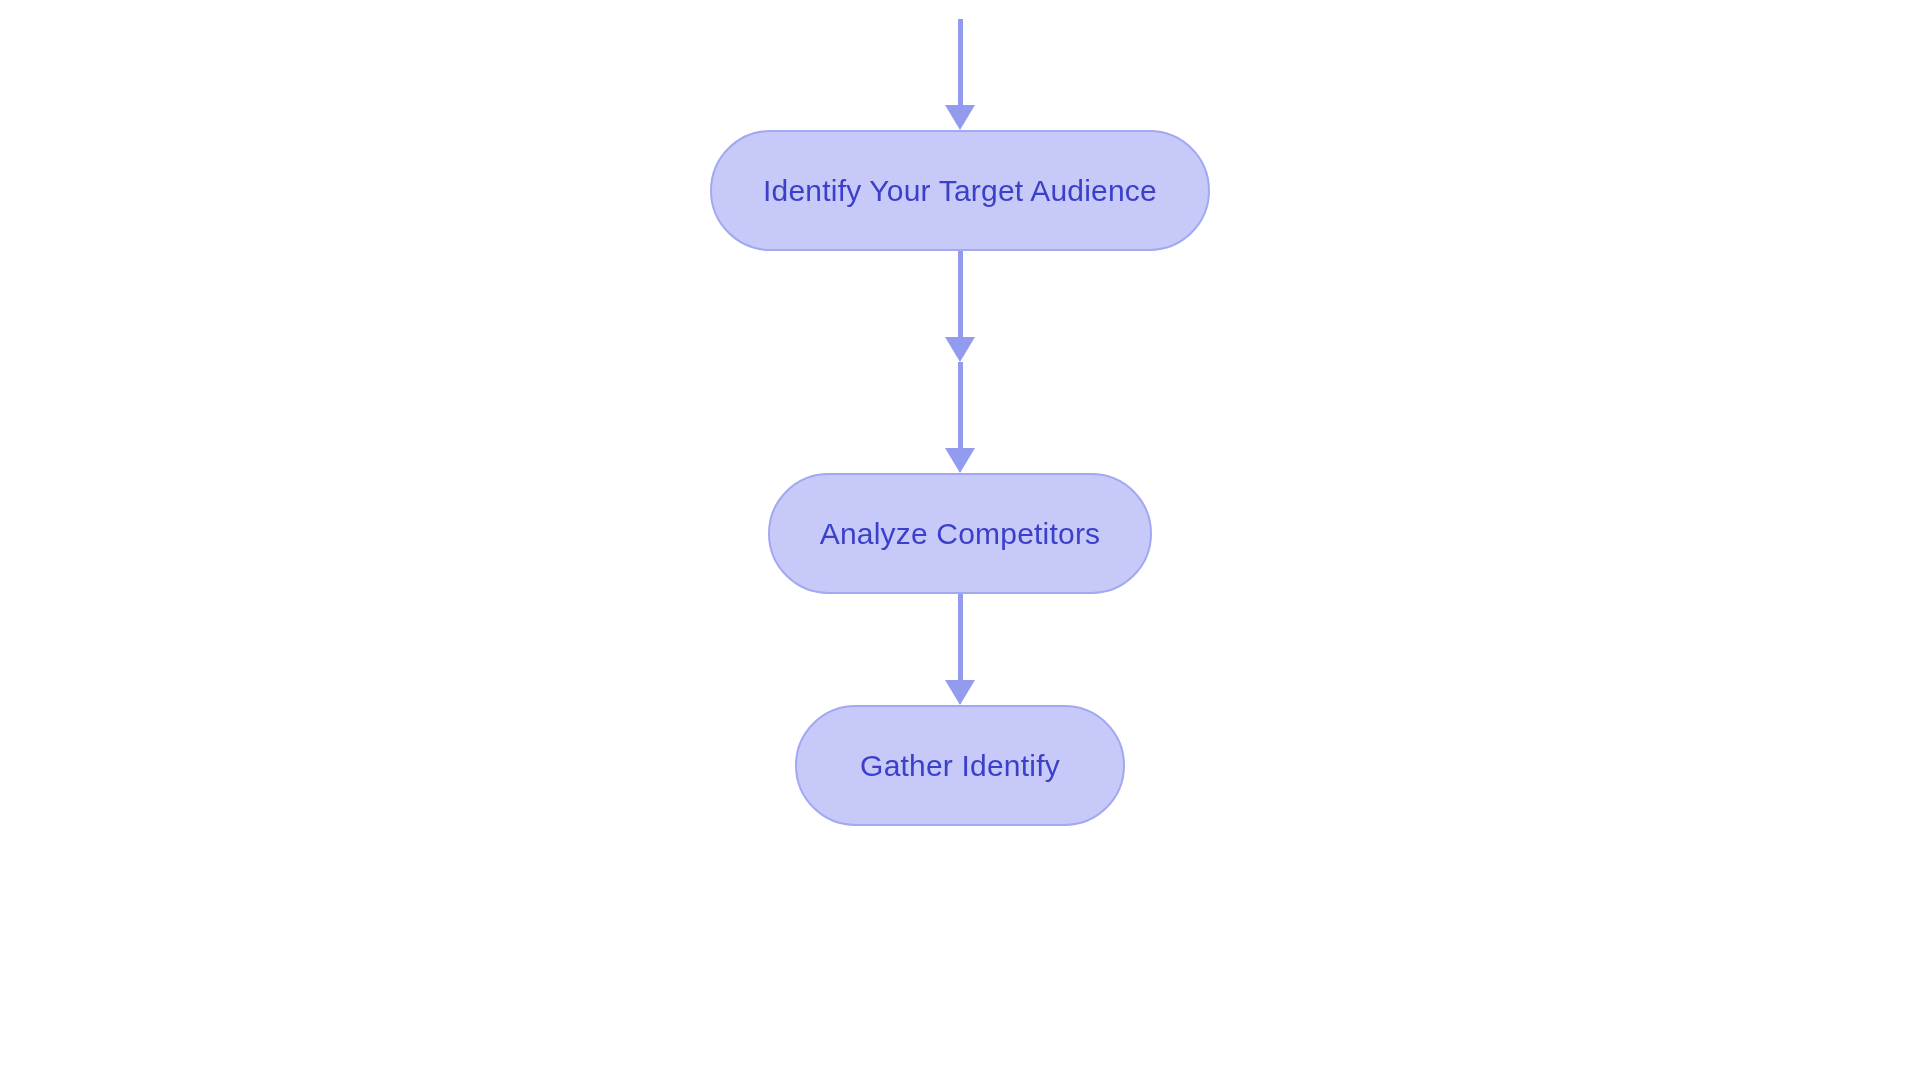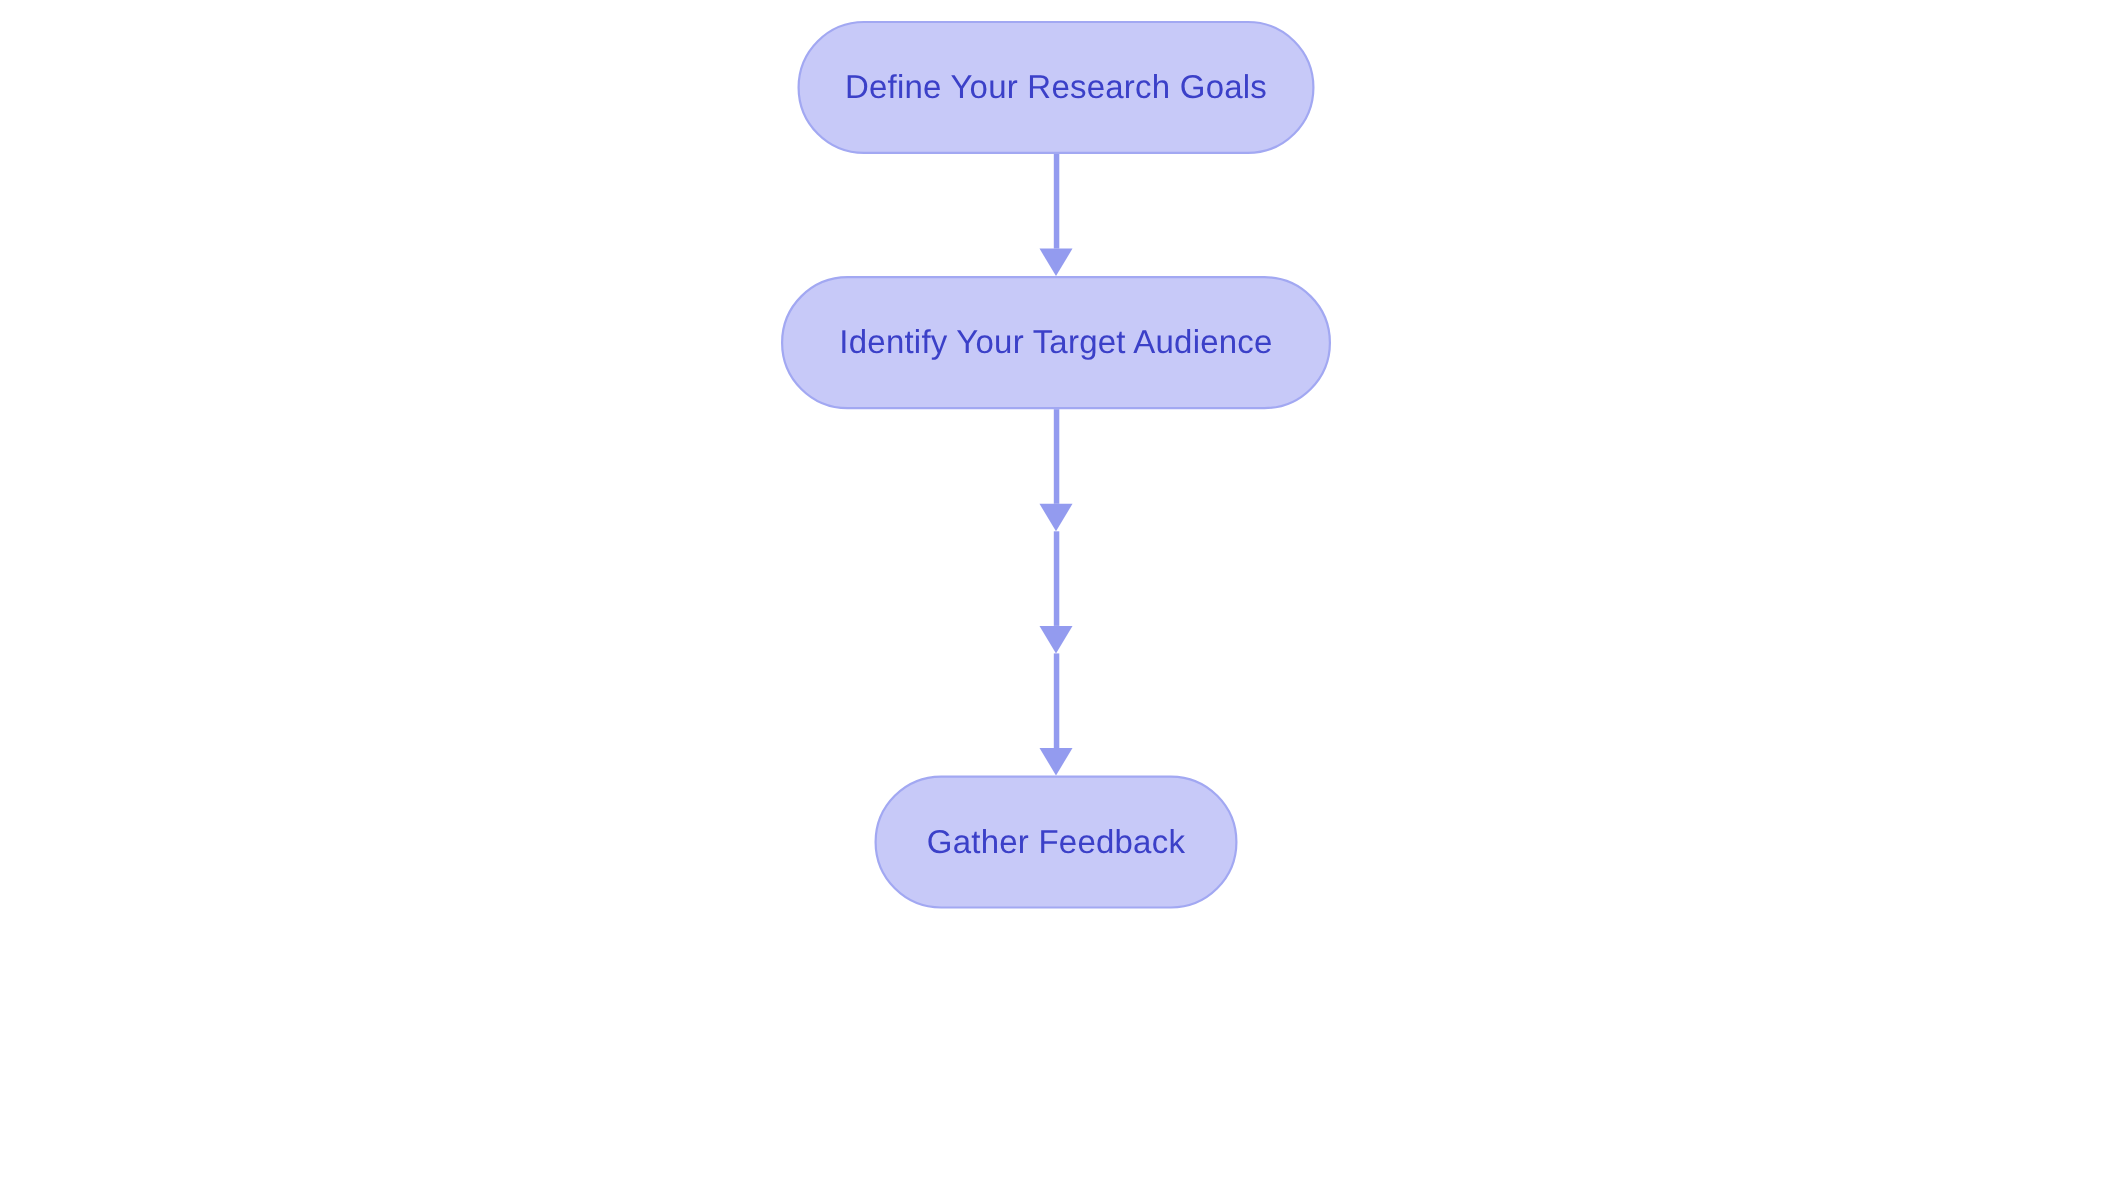--- a/index.html
+++ b/index.html
@@ -67,23 +67,20 @@
     border-right:15px solid transparent;
     border-top:25px solid var(--arrow);
   }
 </style>
 </head>
 <body>
 
 <div class="canvas">
   <div class="flow">
 
-    <div class="node node-1">
-      <span>Define Your Research Goals</span>
-    </div>
 
     <div class="connector">
       <div class="line"></div>
       <div class="head"></div>
     </div>
 
     <div class="node node-2">
       <span>Identify Your Target Audience</span>
     </div>
 
@@ -91,24 +88,27 @@
       <div class="line"></div>
       <div class="head"></div>
     </div>
 
 
     <div class="connector">
       <div class="line"></div>
       <div class="head"></div>
     </div>
 
+    <div class="node node-4">
+      <span>Analyze Competitors</span>
+    </div>
 
     <div class="connector">
       <div class="line"></div>
       <div class="head"></div>
     </div>
 
     <div class="node node-5">
-      <span>Gather Feedback</span>
+      <span>Gather Identify</span>
     </div>
 
   </div>
 </div>
 
 </body></html>

